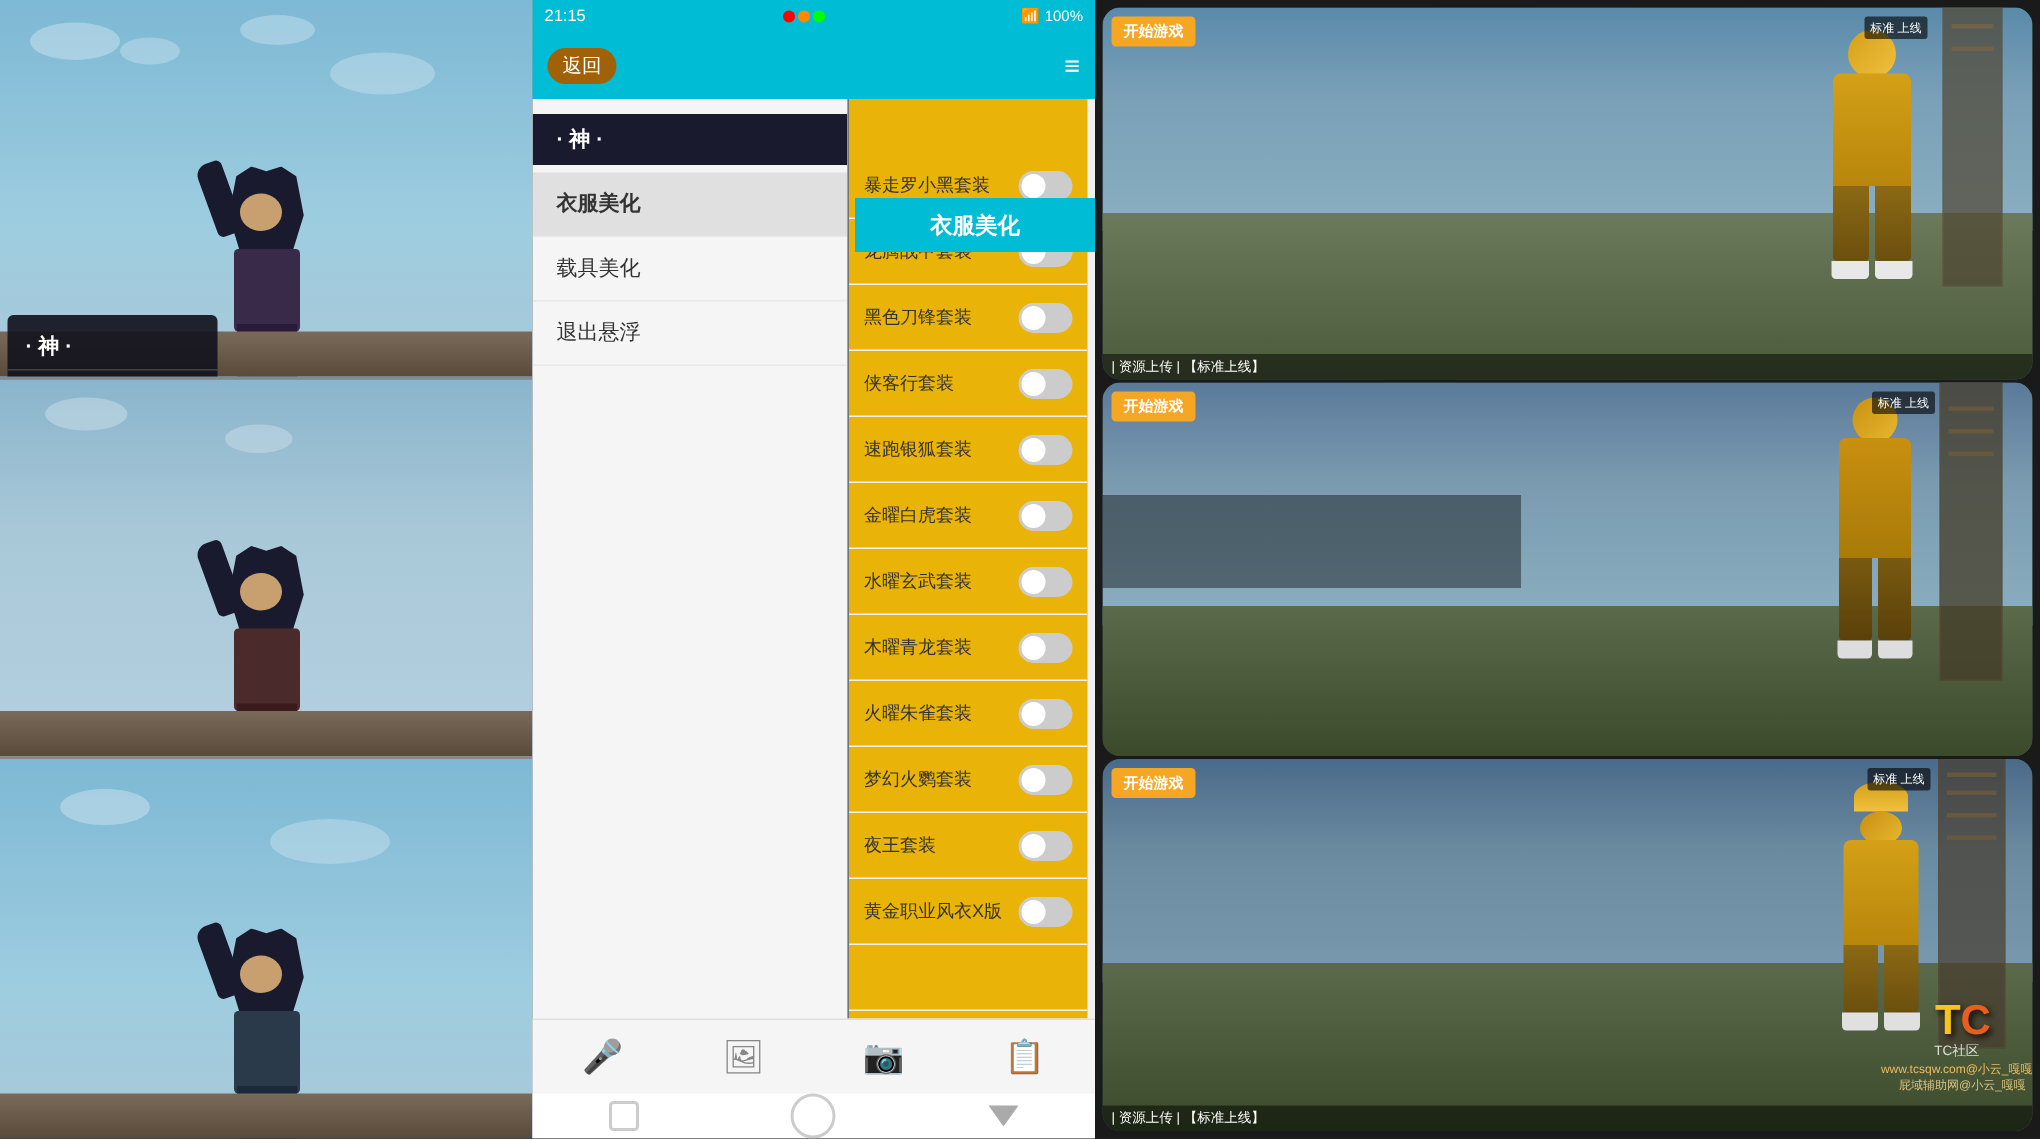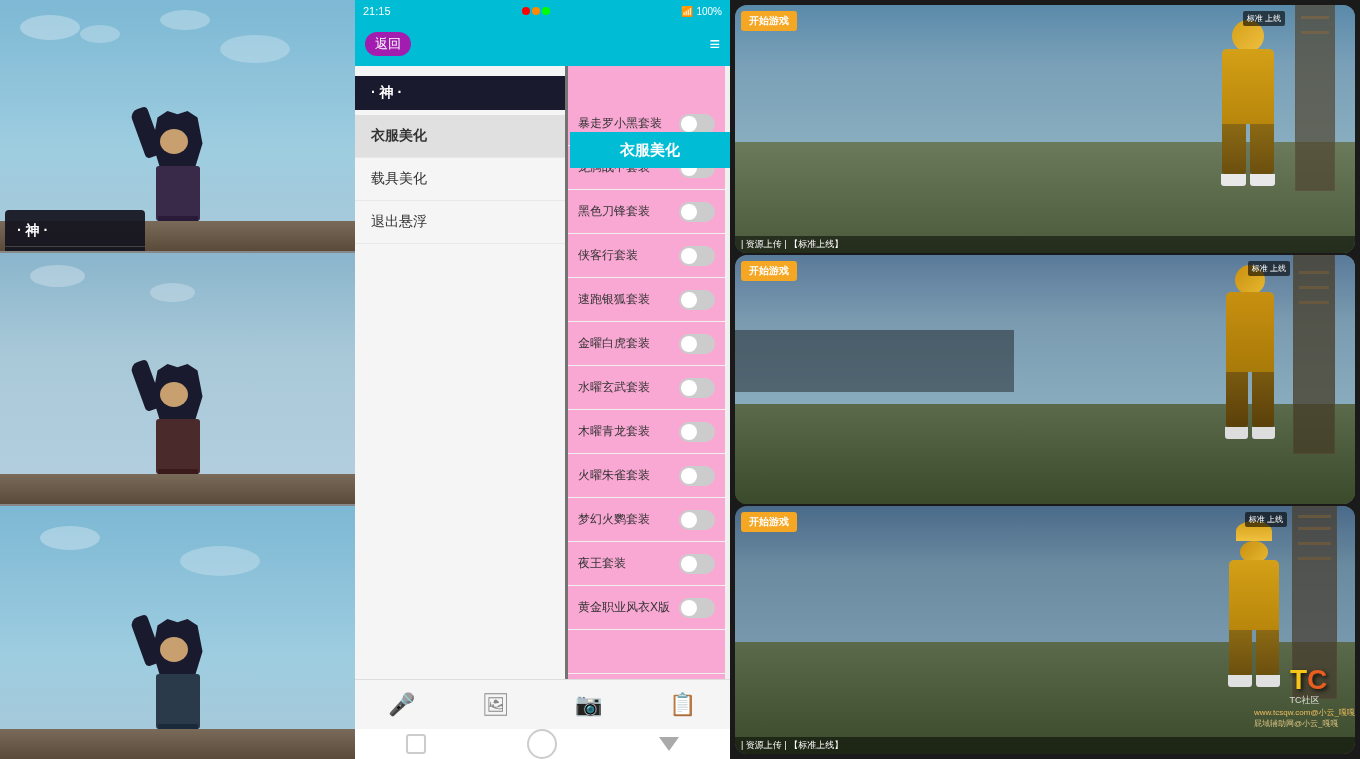--- a/index.html
+++ b/index.html
@@ -161,21 +161,21 @@
     .nav-bar {
       width: 100%;
       height: 44px;
       background: #00bcd4;
       display: flex;
       align-items: center;
       padding: 0 10px;
       flex-shrink: 0;
     }
     .nav-back {
-      background: #a21caf;
+      background: #a16207;
       border-radius: 12px;
       padding: 3px 10px;
       color: #fff;
       font-size: 13px;
       margin-right: 10px;
       cursor: pointer;
     }
     .nav-title {
       color: #fff;
       font-size: 16px;
@@ -241,25 +241,25 @@
       color: #333;
       cursor: pointer;
       font-family: 'SimHei', 'Arial', sans-serif;
       border-bottom: 1px solid #e8e8e8;
     }
     .mid-menu-item.active { background: #e0e0e0; font-weight: bold; }
 
     
     .mid-right-list {
       width: 160px;
-      background: #f9a8d4;
+      background: #eab308;
       overflow-y: auto;
       flex-shrink: 0;
       padding-top: 36px;
-      border-left: 3px solid #737373;
+      border-left: 1px solid #737373;
     }
 
     .toggle-item {
       display: flex;
       align-items: center;
       justify-content: space-between;
       padding: 6px 10px;
       border-bottom: 1px solid #f0f0f0;
       min-height: 44px;
     }
@@ -726,15 +726,15 @@
       <div class="game-info-bar">| 资源上传 | 【标准上线】</div>
     </div>
   </div>
 
   <div class="watermark">
     <div class="watermark-tc">
       <span style="color:#f5c518;">T</span><span style="color:#e85d20;">C</span>
     </div>
     <div class="watermark-sub">TC社区</div>
     <div class="watermark-site" style="font-size:8px;">www.tcsqw.com@小云_嘎嘎</div>
-    <div class="watermark-site" style="font-size:8px;color:rgba(255,220,150,0.8);">屁域辅助网@小云_嘎嘎</div>
+    <div class="watermark-site" style="font-size:8px;color:rgba(255,220,150,0.8);margin-left:12px;">屁域辅助网@小云_嘎嘎</div>
   </div>
 </div>
 
 </body></html>

